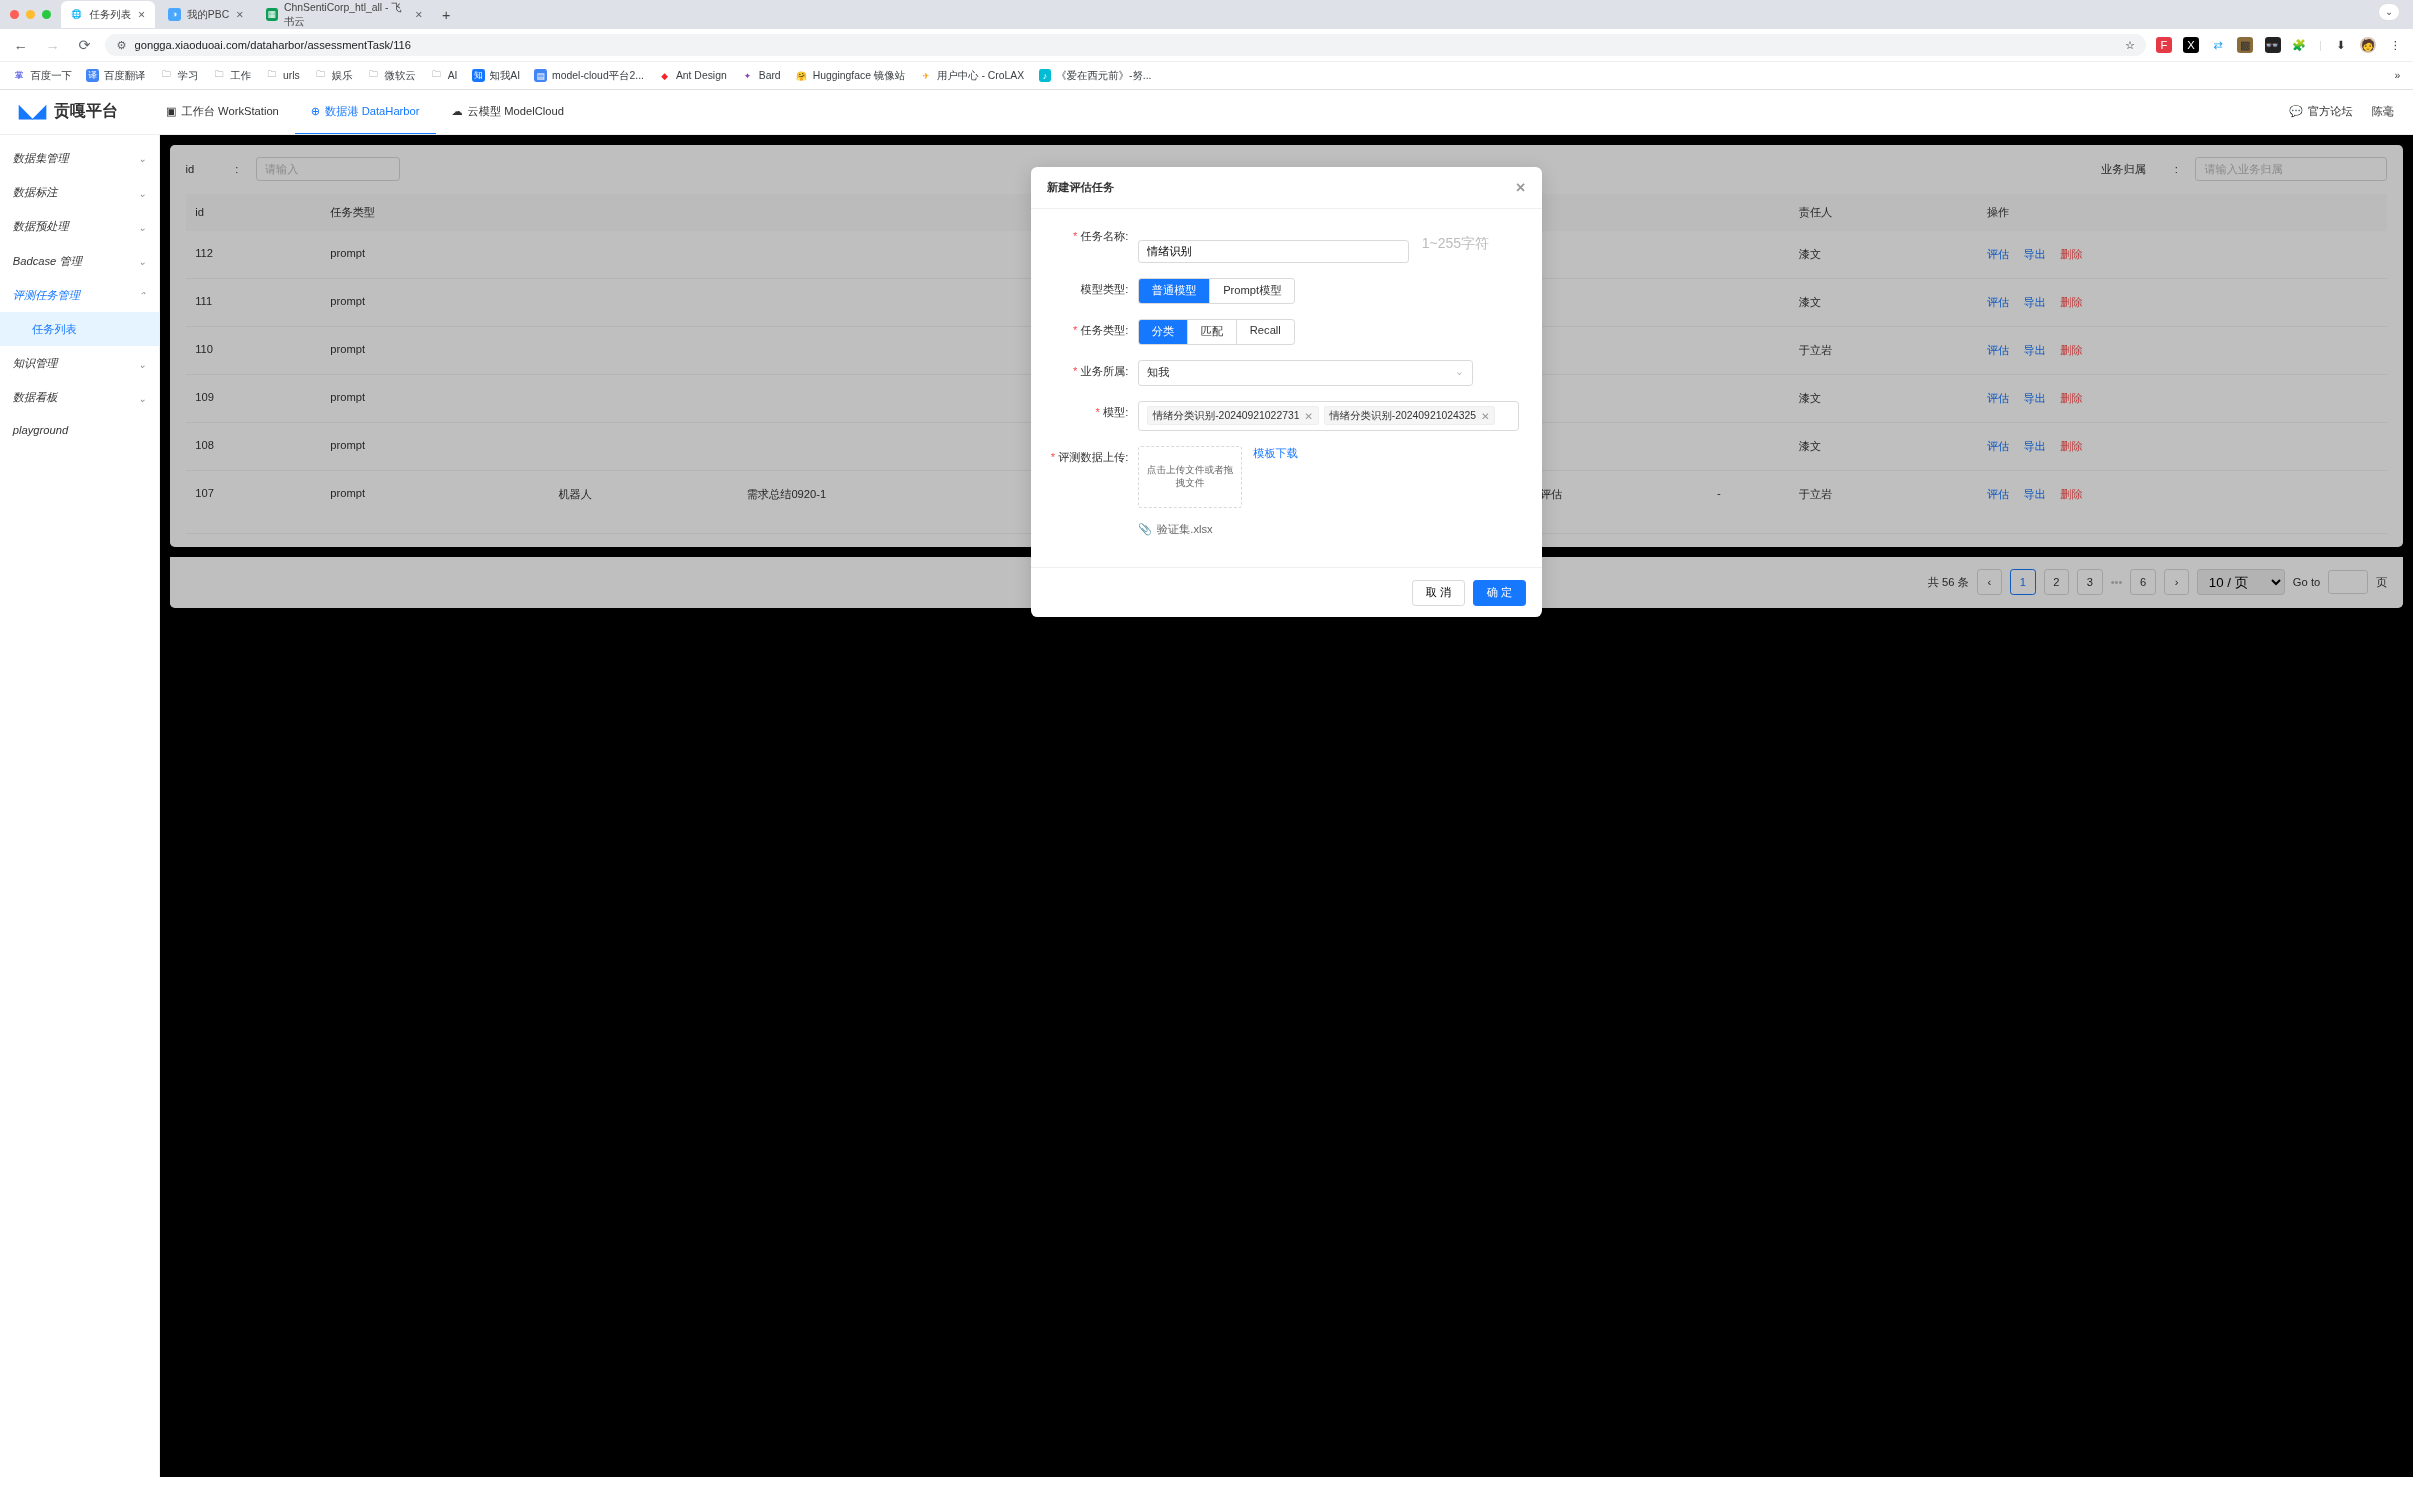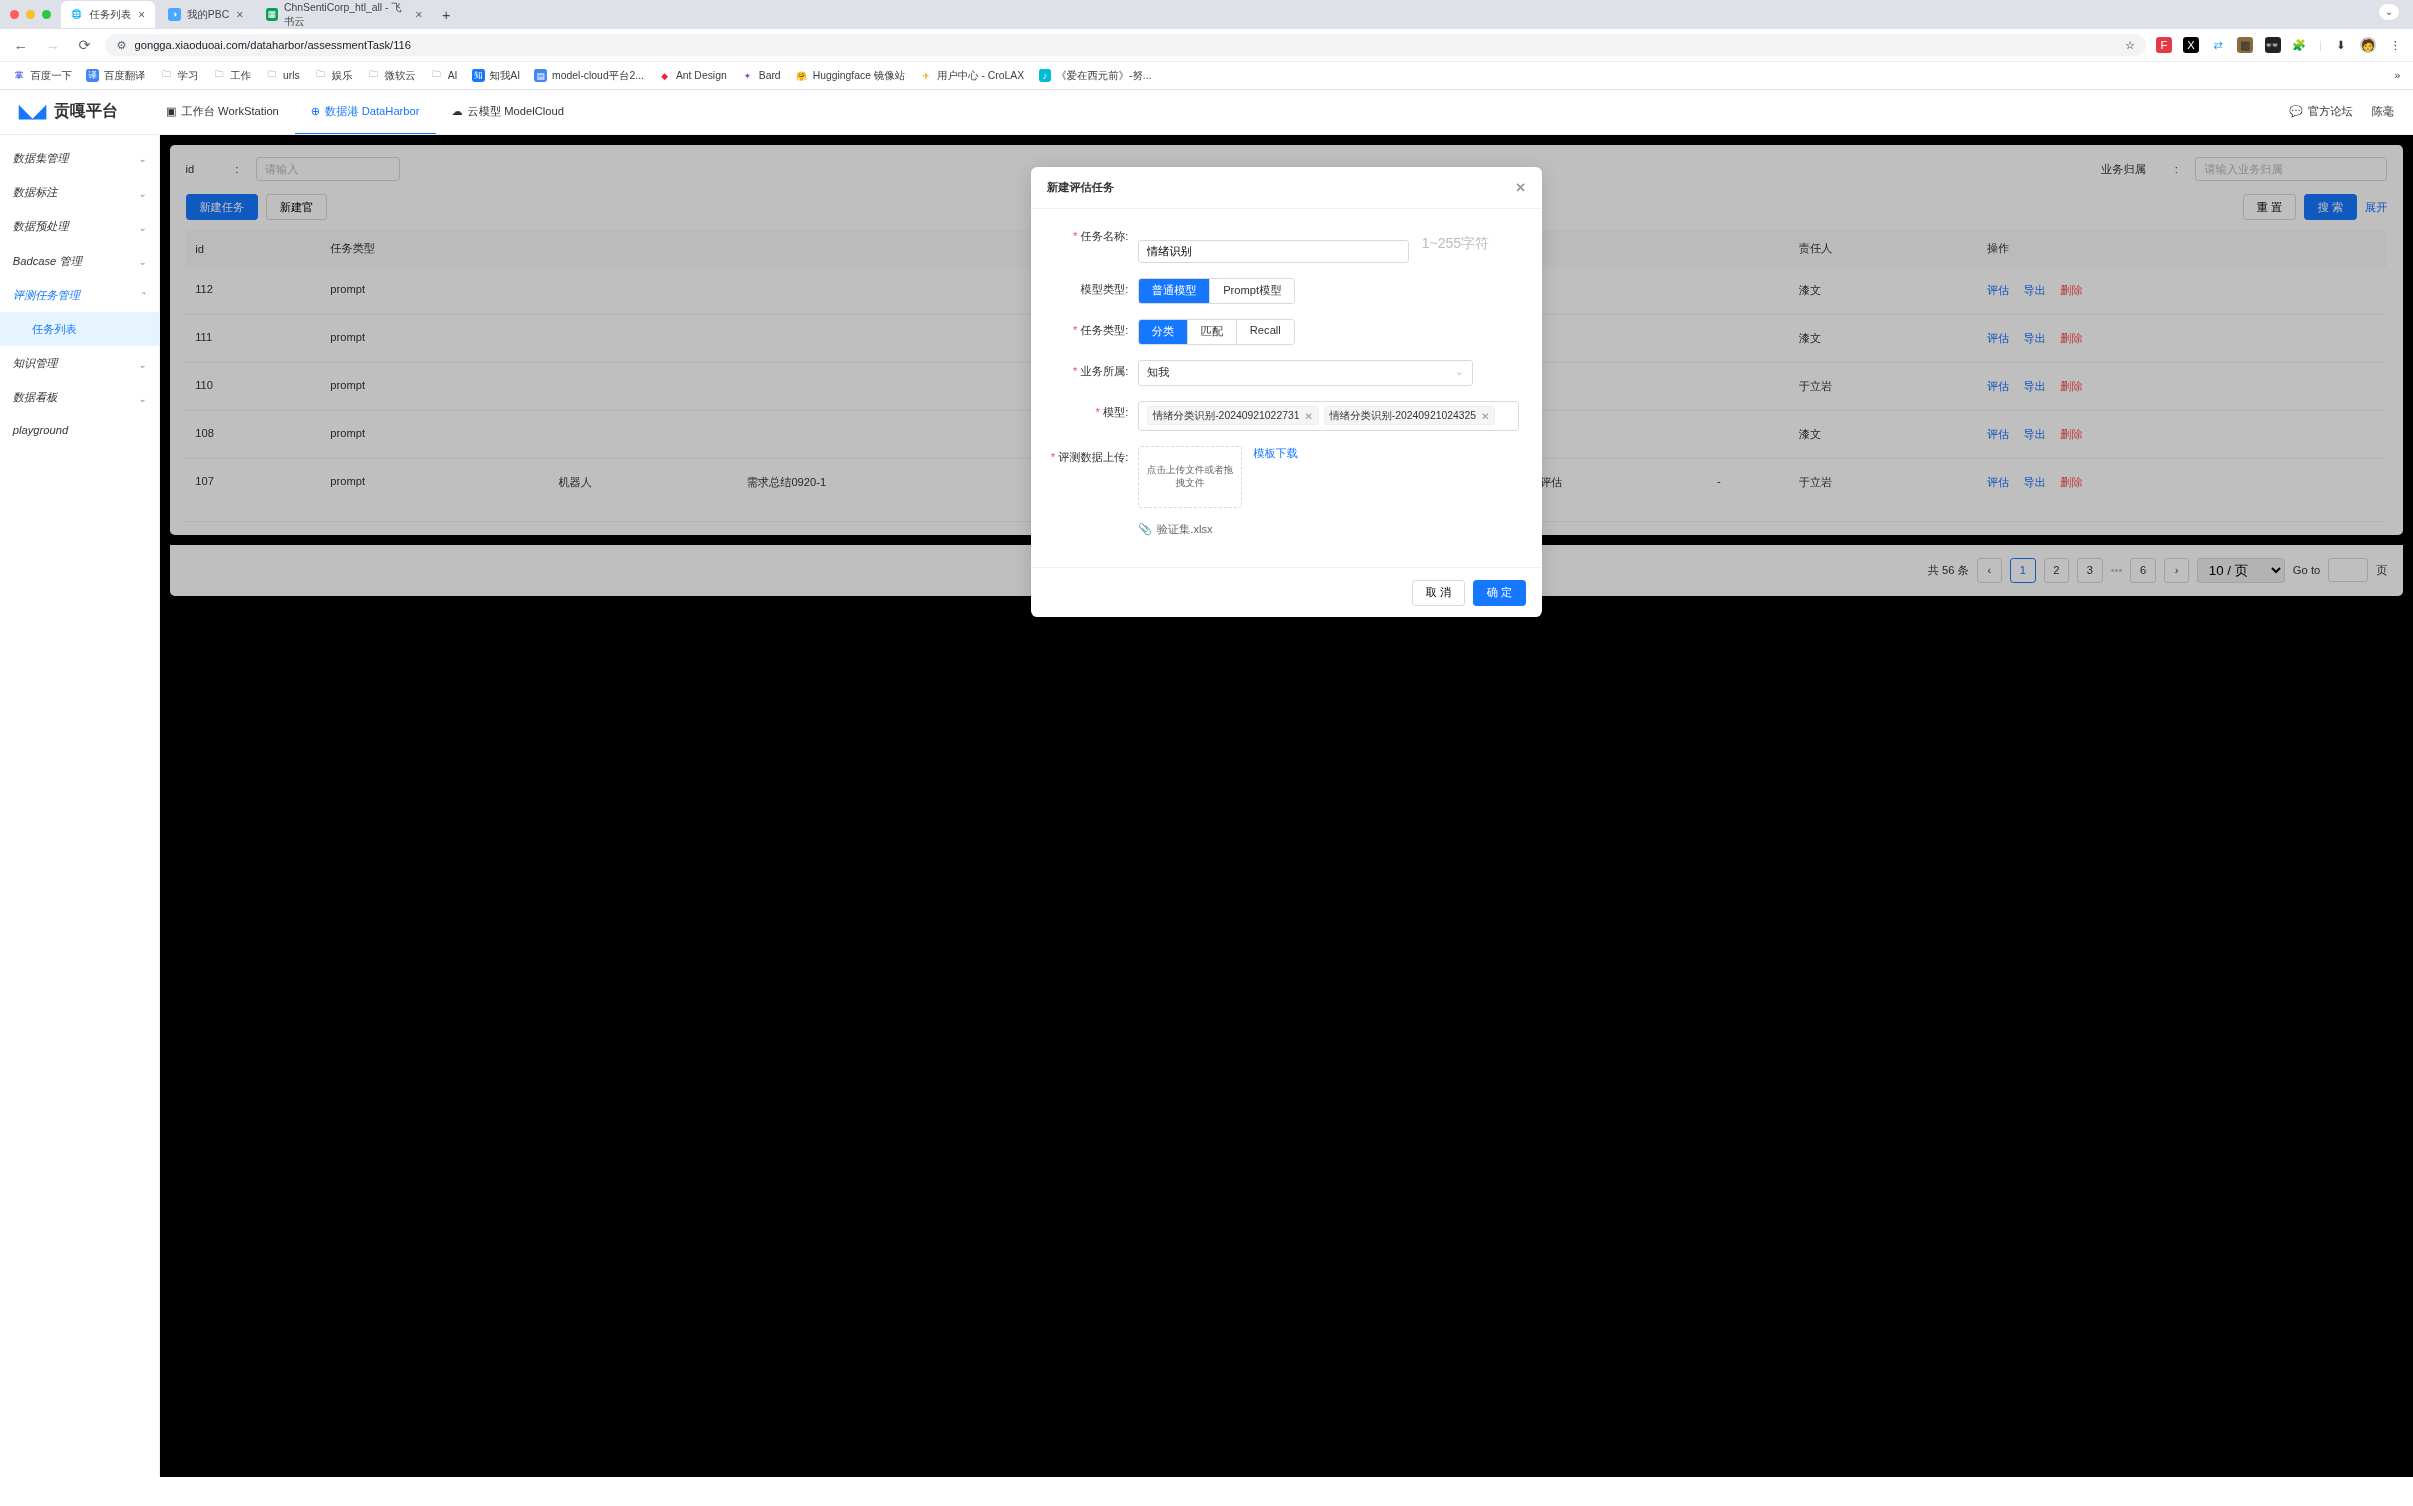--- a/index.html
+++ b/index.html
@@ -265,29 +265,20 @@
       <div class="content-card">
         <div class="filter-row">
           <span class="filter-label">id</span>
             <span class="filter-colon">:</span>
           <input class="input" placeholder="请输入" style="">
           <div style="flex:1"></div>
           <span class="filter-label" style="min-width:56px;">业务归属</span>
             <span class="filter-colon">:</span>
           <input class="input" style="width: 192px;" placeholder="请输入业务归属">
         </div>
-        <div class="btn-row">
-          <button class="btn primary">新建任务</button>
-          <button class="btn">新建官</button>
-          <div class="right-btns">
-            <button class="btn">重 置</button>
-            <button class="btn primary">搜 索</button>
-            <span class="link-txt">展开</span>
-          </div>
-        </div>
         <table class="table">
           <thead>
               <tr>
             <th>id</th>
             <th>任务类型</th>
             <th></th>
                 <th></th>
                 <th></th>
                 <th></th>
                 <th></th>
@@ -328,20 +319,35 @@
               </tr>
               <tr>
     <td>110</td>
     <td>prompt</td>
     <td></td>
     <td></td>
     <td style="white-space:pre-line;"></td>
     <td></td>
     <td></td>
     <td>于立岩</td>
+    <td>
+      <span class="action-link">评估</span>
+      <span class="action-link">导出</span>
+      <span class="action-del">删除</span>
+    </td>
+              </tr>
+              <tr>
+    <td>109</td>
+    <td>prompt</td>
+    <td></td>
+    <td></td>
+    <td style="white-space:pre-line;"></td>
+    <td></td>
+    <td></td>
+    <td>漆文</td>
     <td>
       <span class="action-link">评估</span>
       <span class="action-link">导出</span>
       <span class="action-del">删除</span>
     </td>
               </tr>
               <tr>
     <td>108</td>
     <td>prompt</td>
     <td></td>

